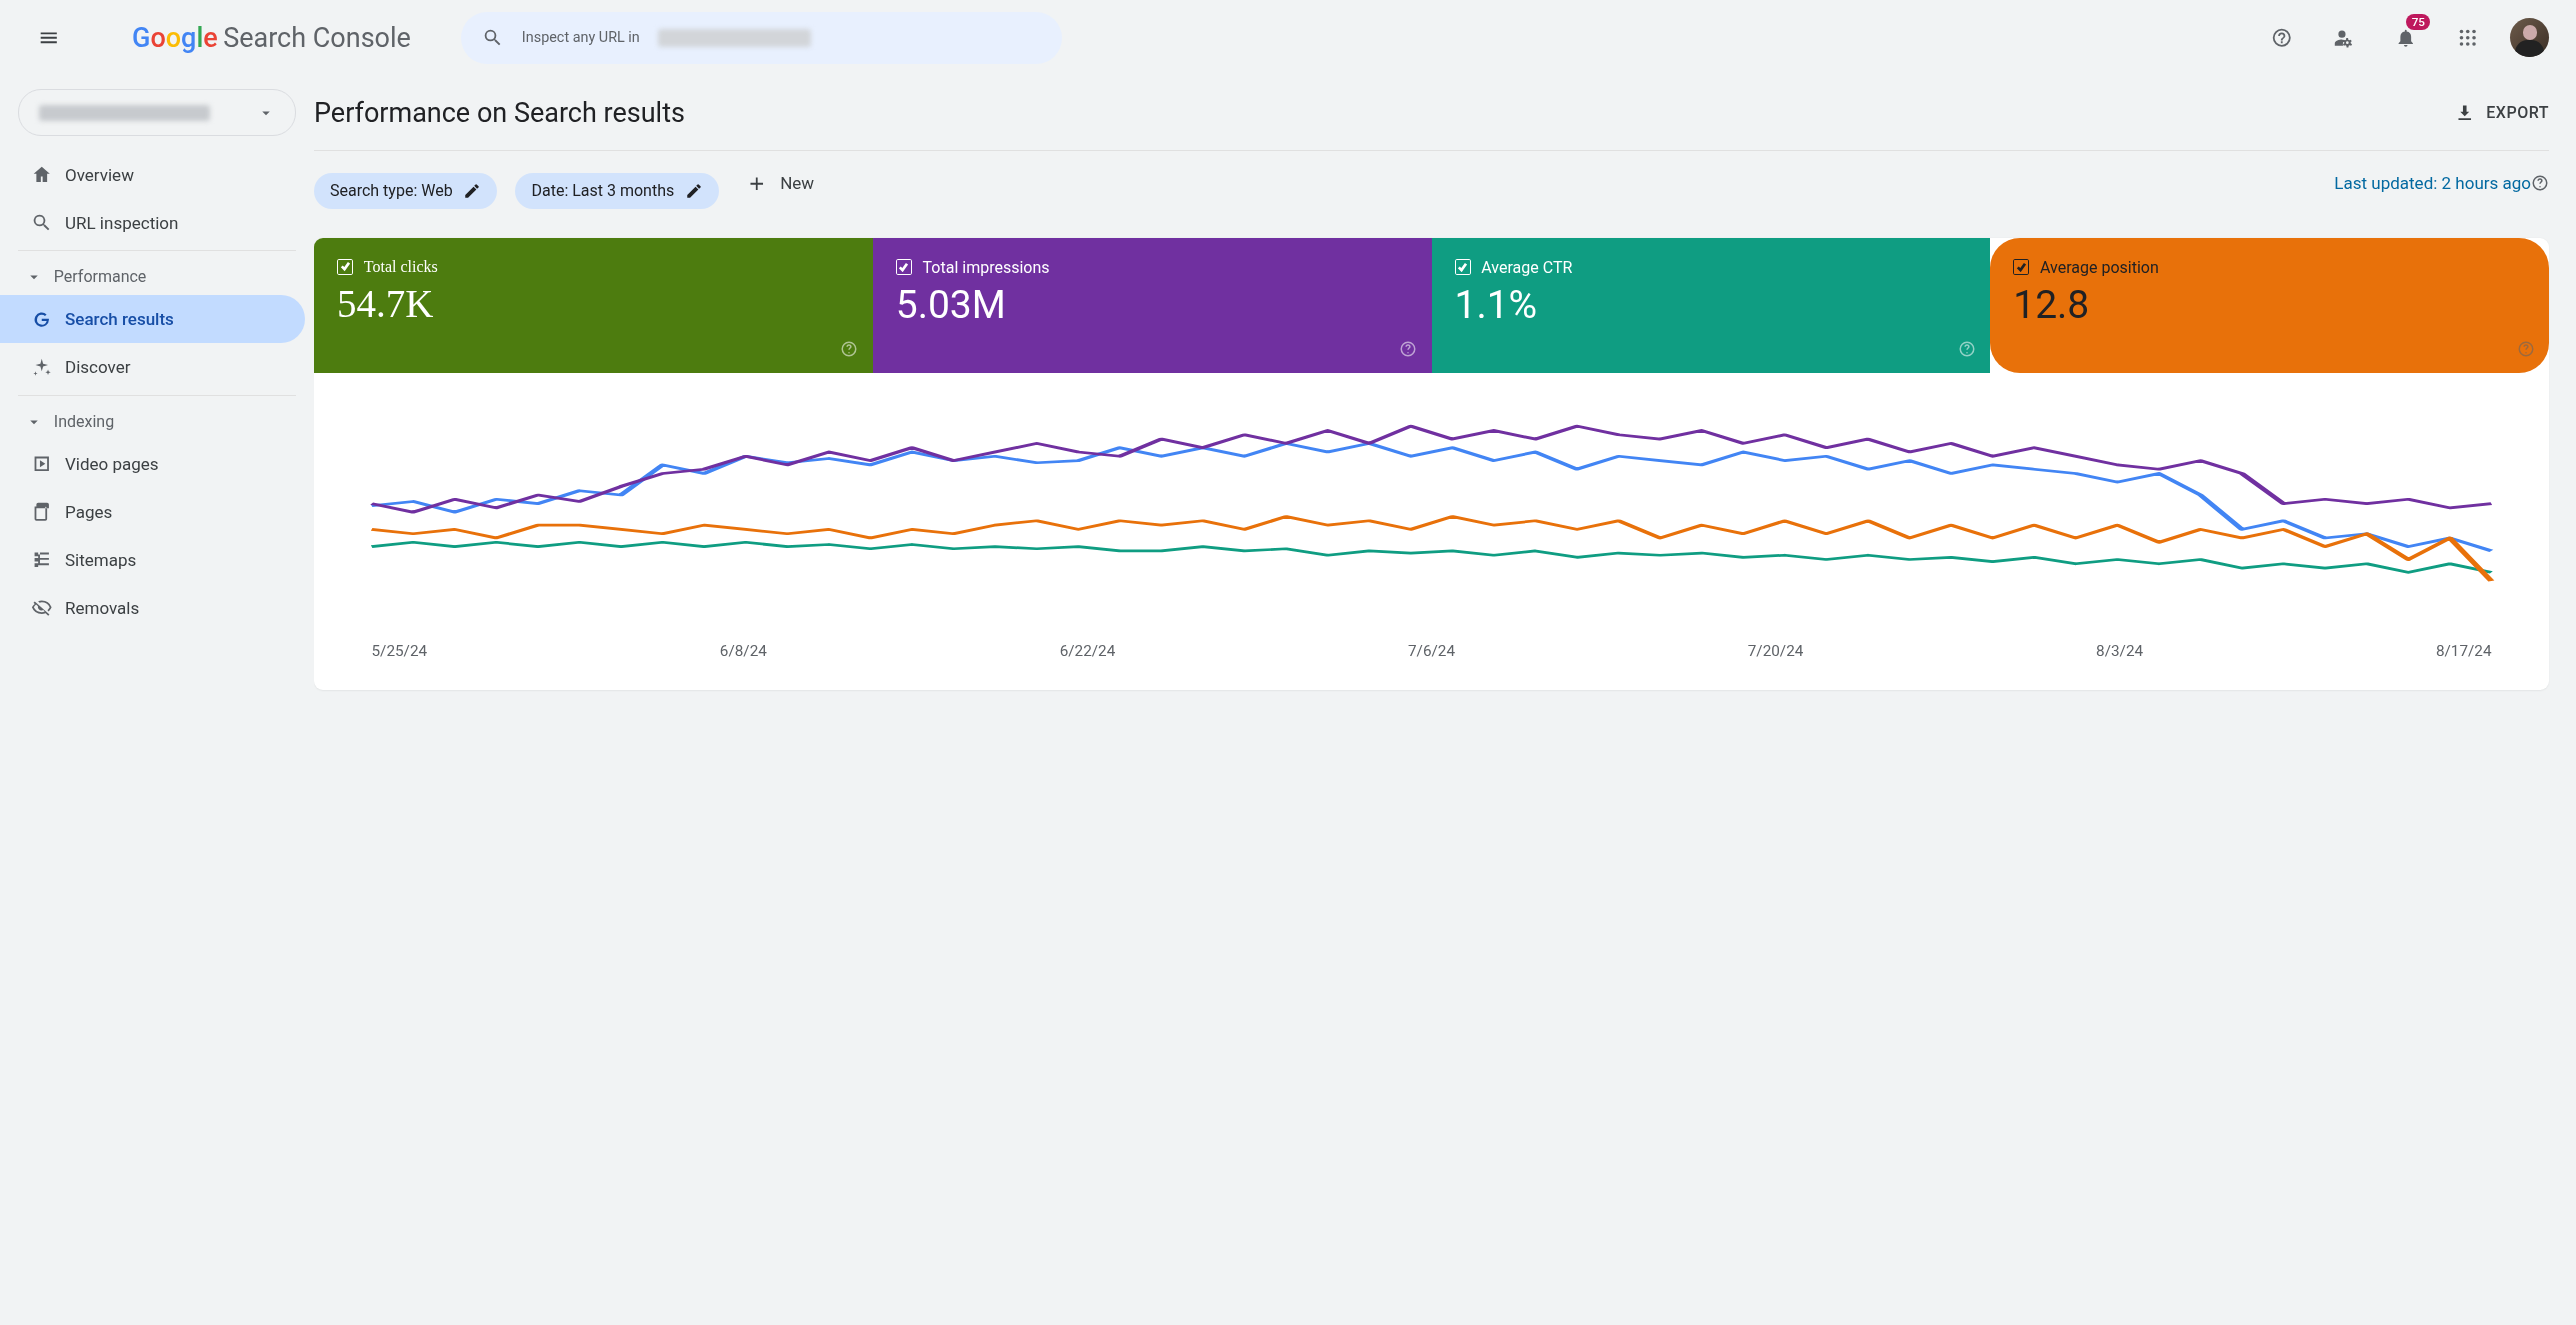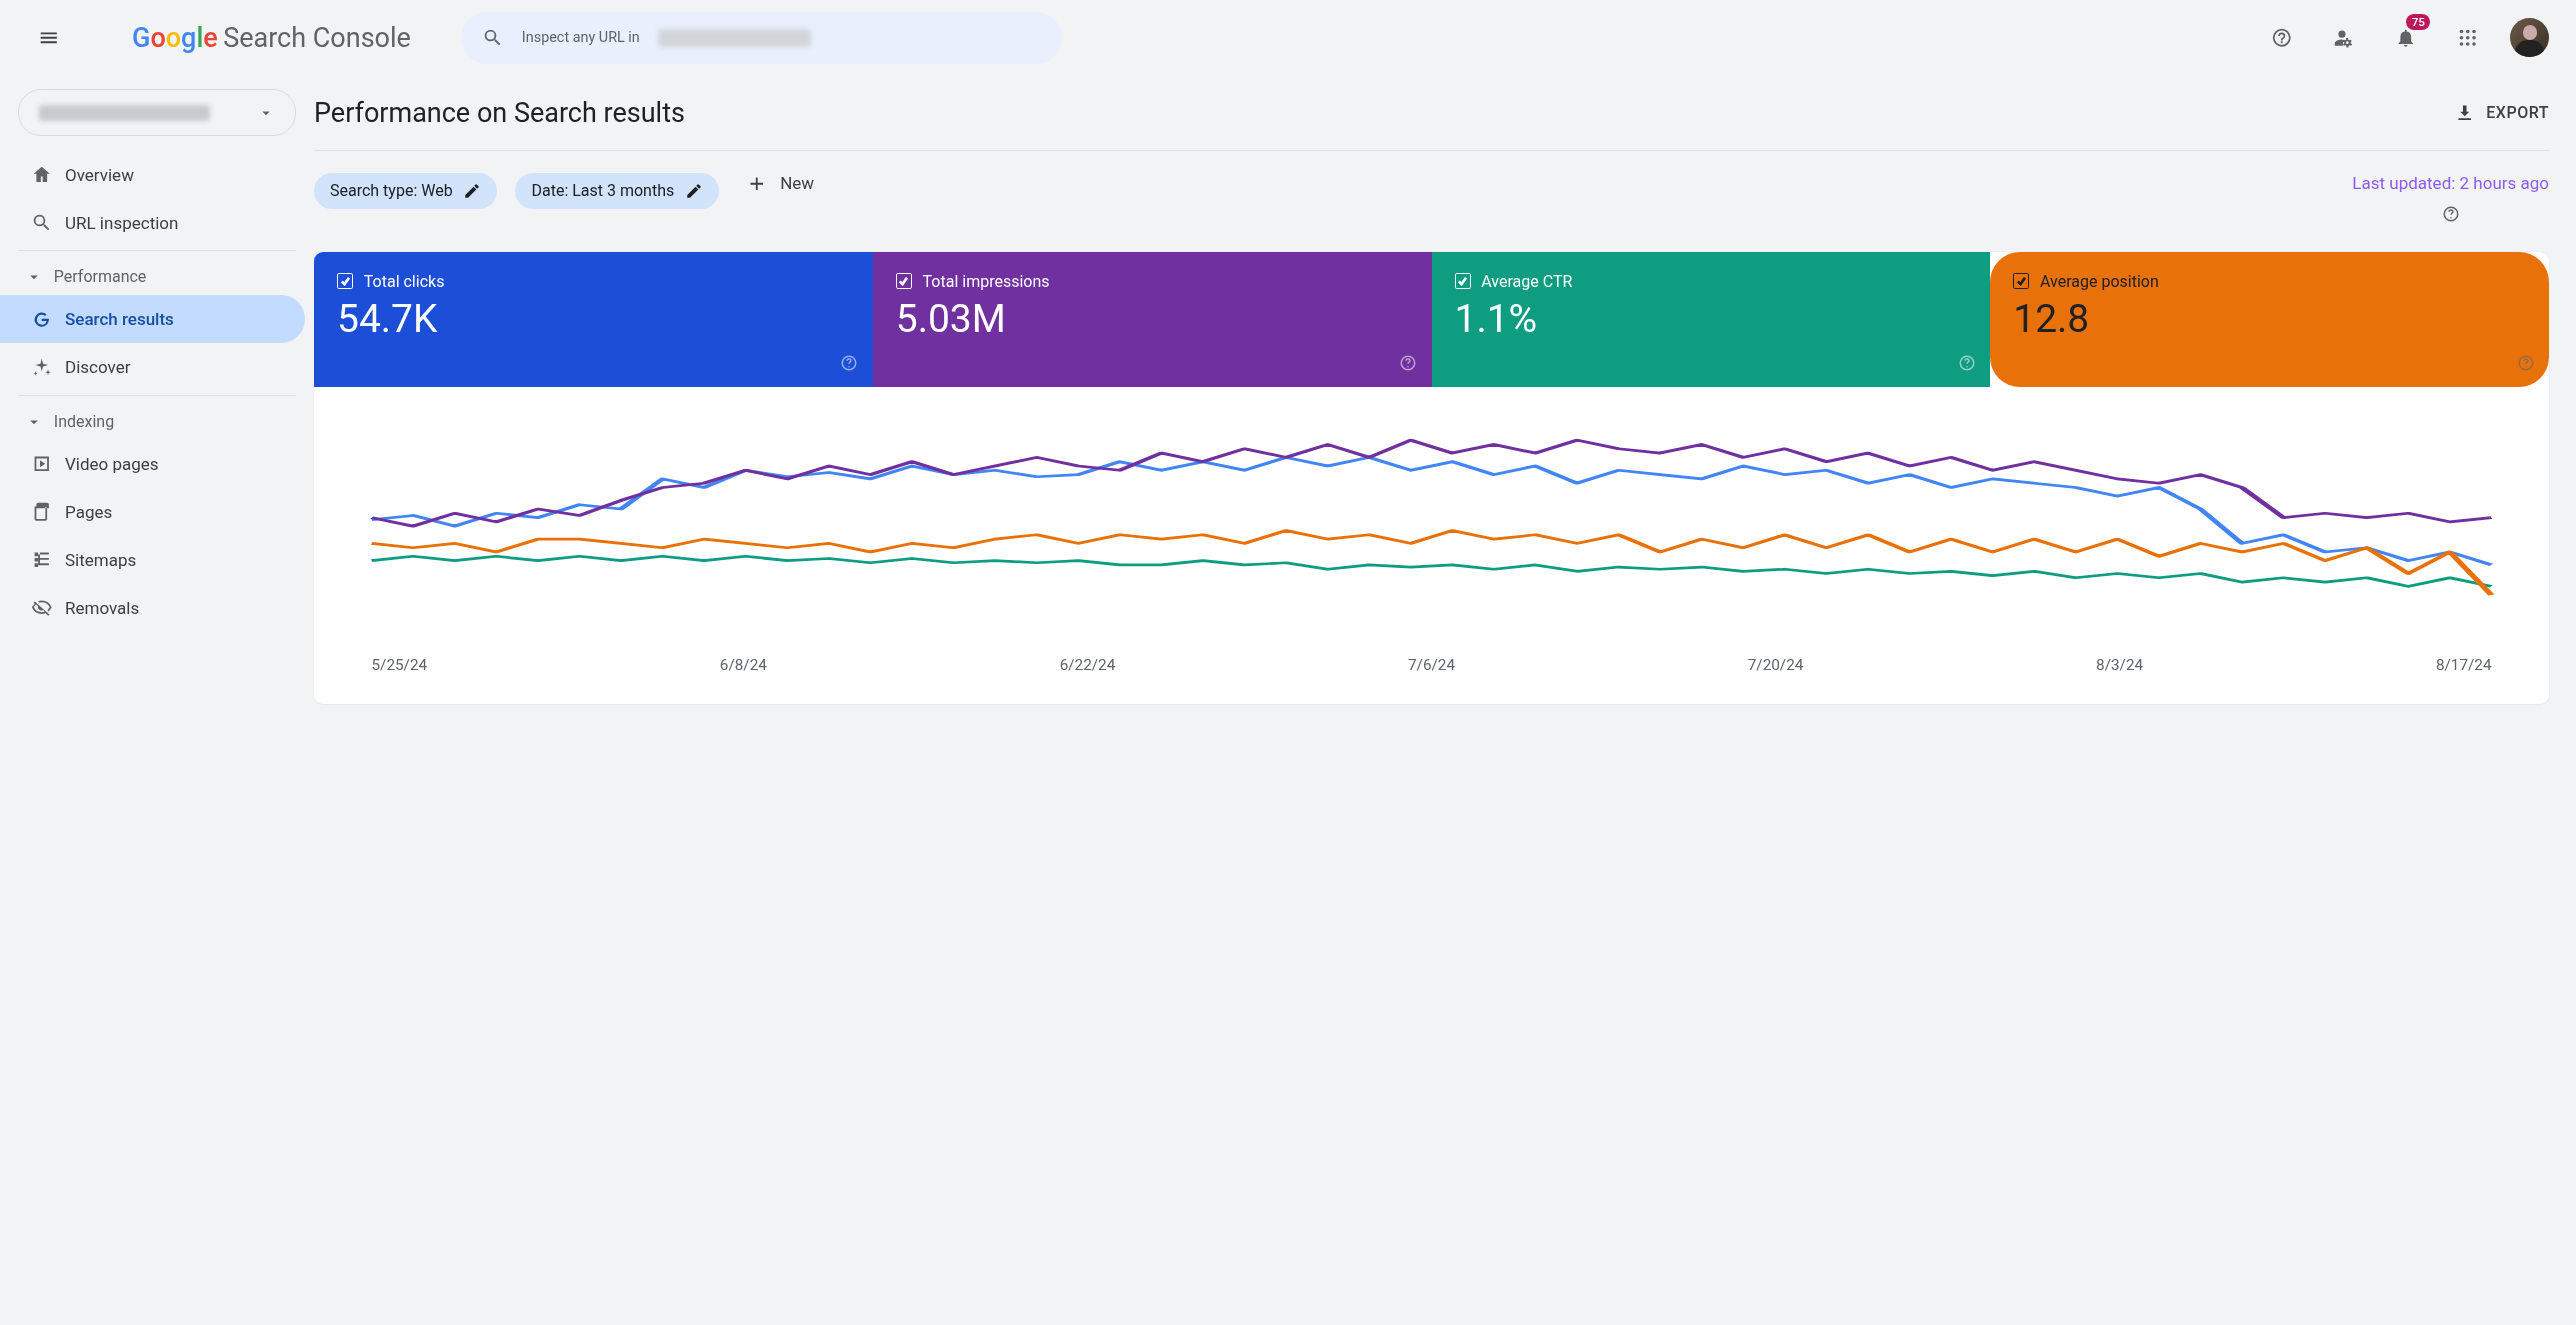--- a/index.html
+++ b/index.html
@@ -154,41 +154,41 @@
     padding: 21.5px 0 29px 0;
   }
   .chip {
     background:#d2e3fc; color:#202124;
     height: 36px; border-radius: 18px;
     display:flex; align-items:center; gap:10.8px;
     padding: 0 16px; font-size:16px;
     cursor:pointer;
   }
   .new-btn { display:flex; align-items:center; gap:12.6px; font-size:17px; cursor:pointer; padding: 0 9px;}
-  .last-updated { margin-left:auto; display:flex; align-items:center; gap:12px; color:#8b5cf6; font-size:17px;flex-direction:column;}
+  .last-updated { margin-left:auto; display:flex; align-items:center; gap:0; color:#0369a1; font-size:17px;}
 
   
   .card {
     background:#fff; border-radius: 9px;
     box-shadow: 0 0.9px 1.8px rgba(0,0,0,0.06);
     overflow:hidden;
   }
   .metrics-row { display:flex; }
   .metric {
     flex:1; padding: 20px 23px 16px 23px;
     color:#fff; position:relative; min-height: 135px;
     cursor:pointer;
   }
   .metric .m-top { display:flex; align-items:center; gap:10.8px; font-size:16px; }
   .metric .m-val { font-size: 39px; font-weight:400; margin-top: 5.4px;}
   .metric .m-help {
     position:absolute; right:14.4px; bottom:10.8px;
     opacity:.55;
   }
-  .m-clicks   { background:#1d4ed8; }
+  .m-clicks   { background:#4d7c0f;font-family:Liberation Serif, serif; }
   .m-impr     { background:#7030A0; }
   .m-ctr      { background:#0f9d82; }
   .m-pos      { background:#e8710a; color:#202124;border-radius:30px;}
   .m-pos .m-top { color:#202124;}
   .m-pos .m-val { color:#202124;}
 
   .chart-area { padding: 27px 36px 9px 36px; }
   .chart-svg { width:100%; height: 233px; display:block; }
   .x-axis {
     display:flex; justify-content:space-between;

